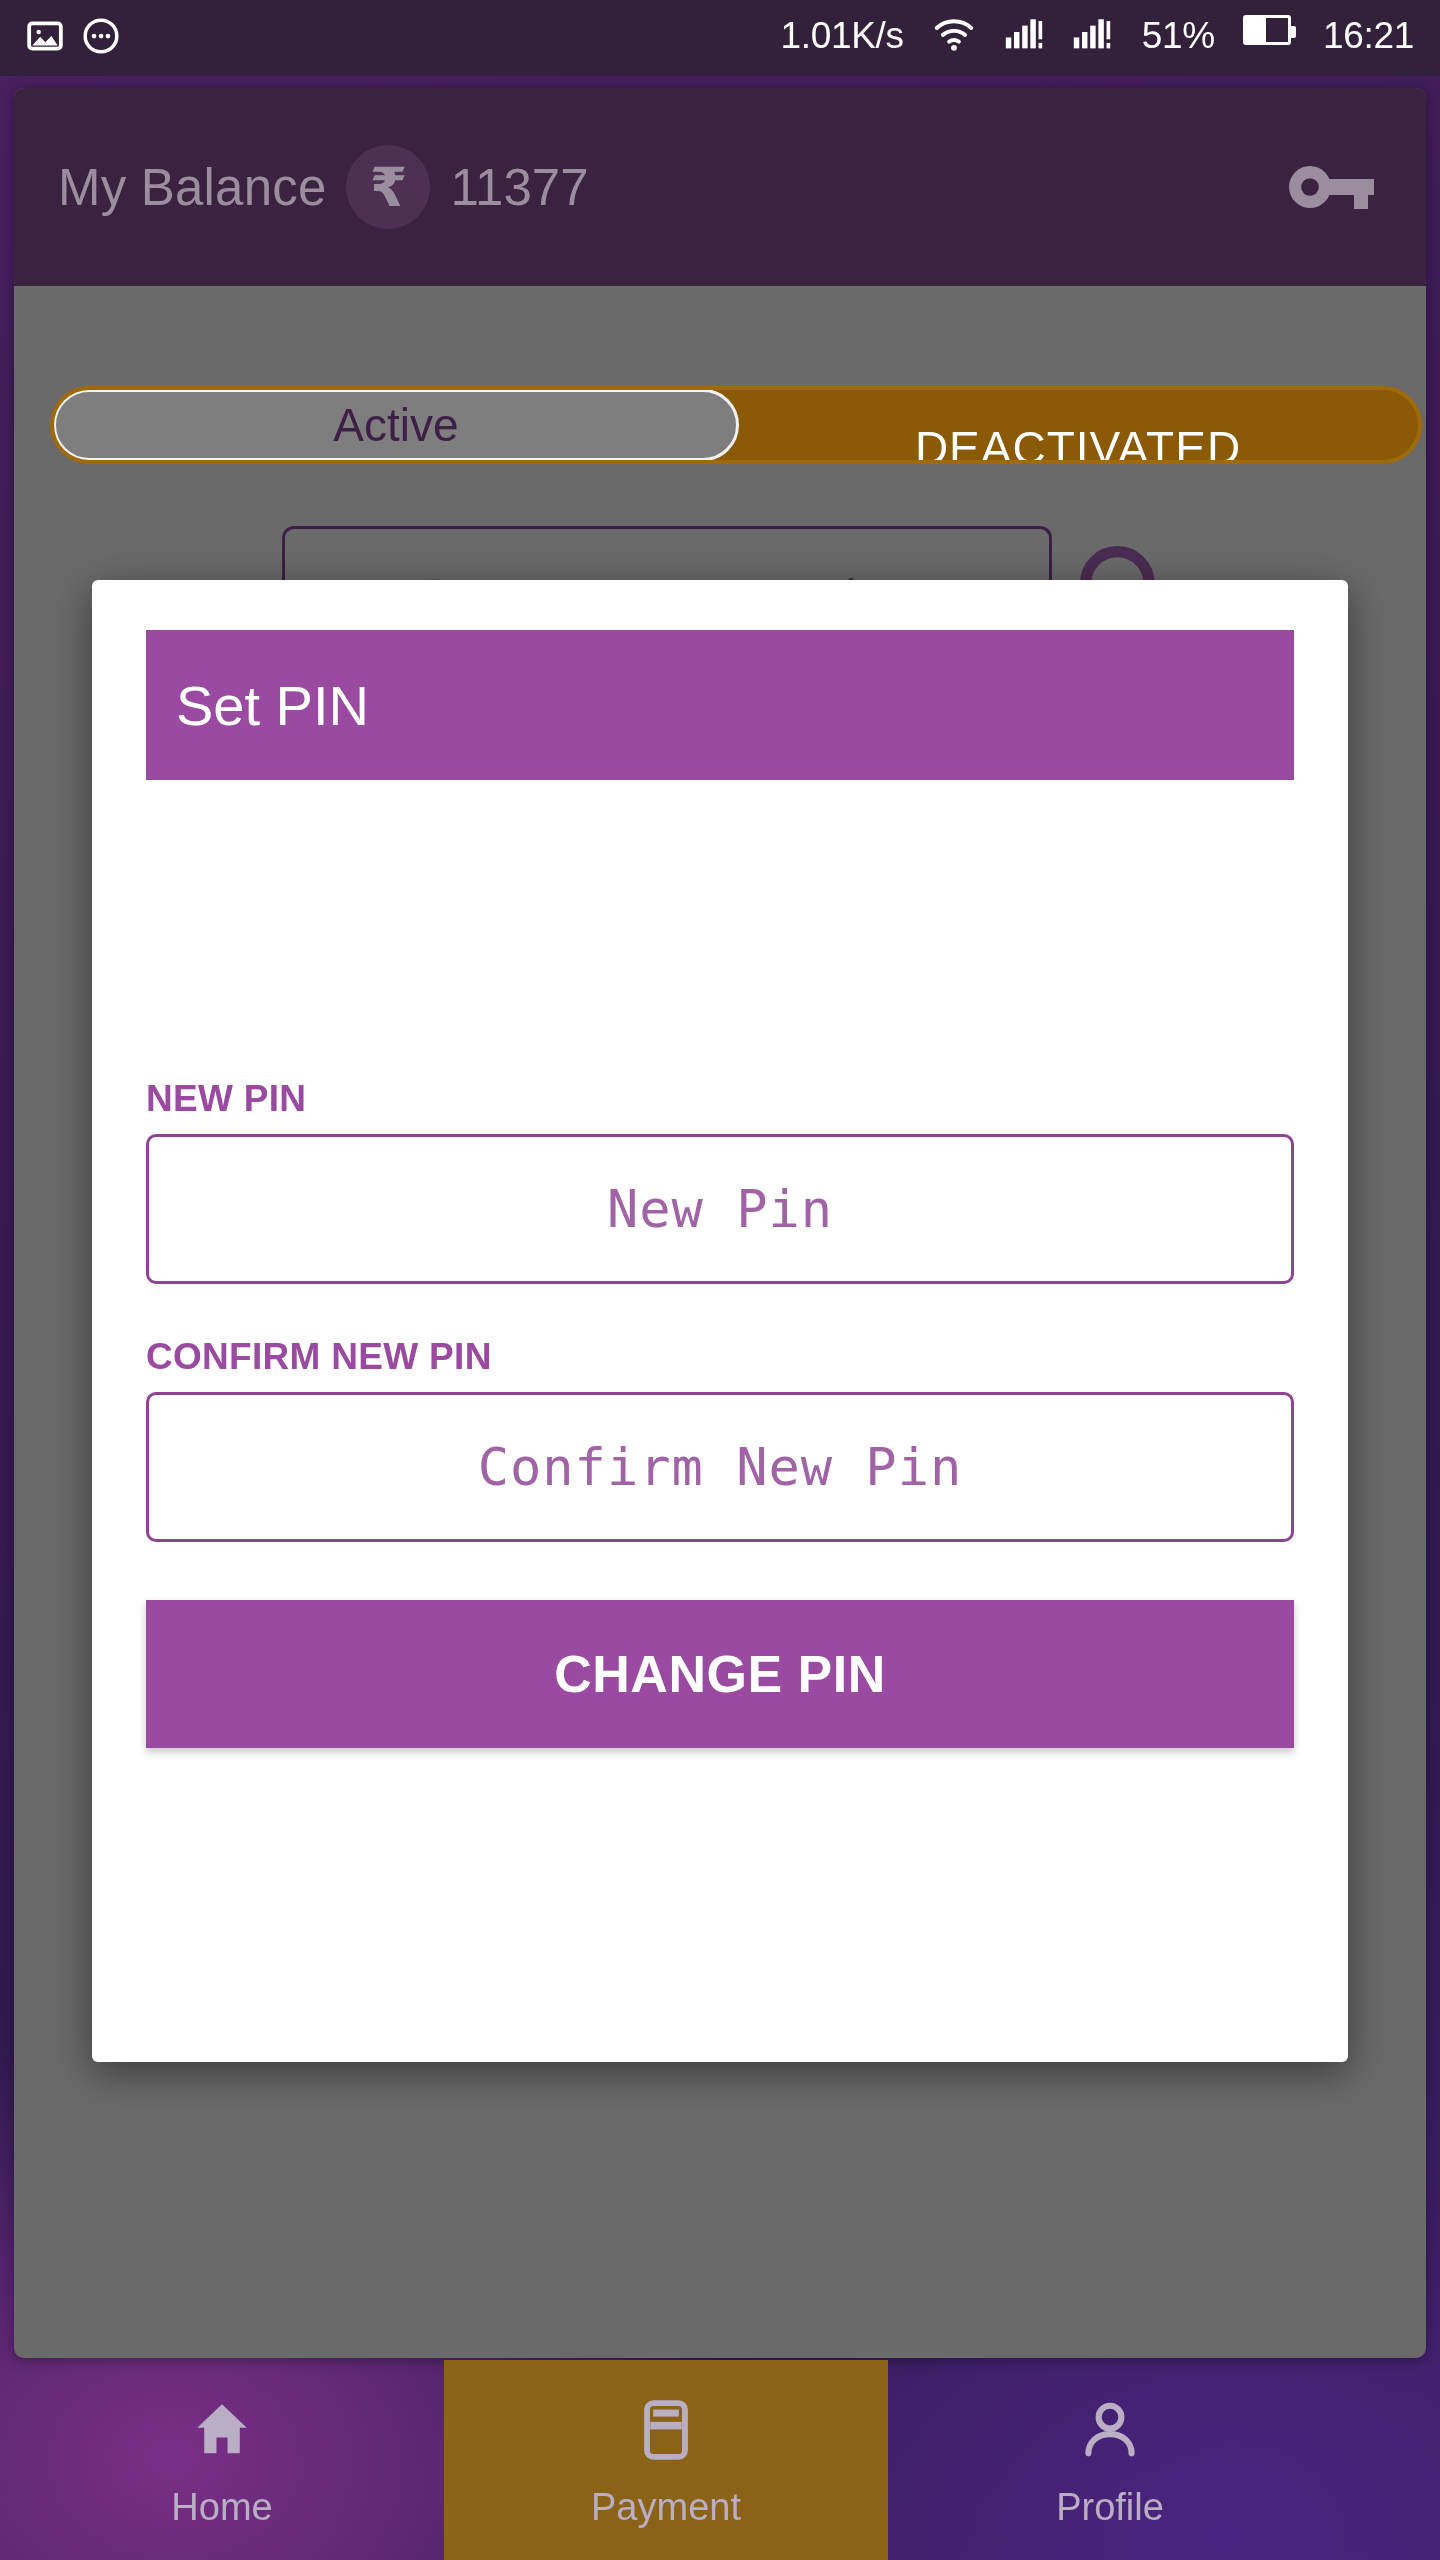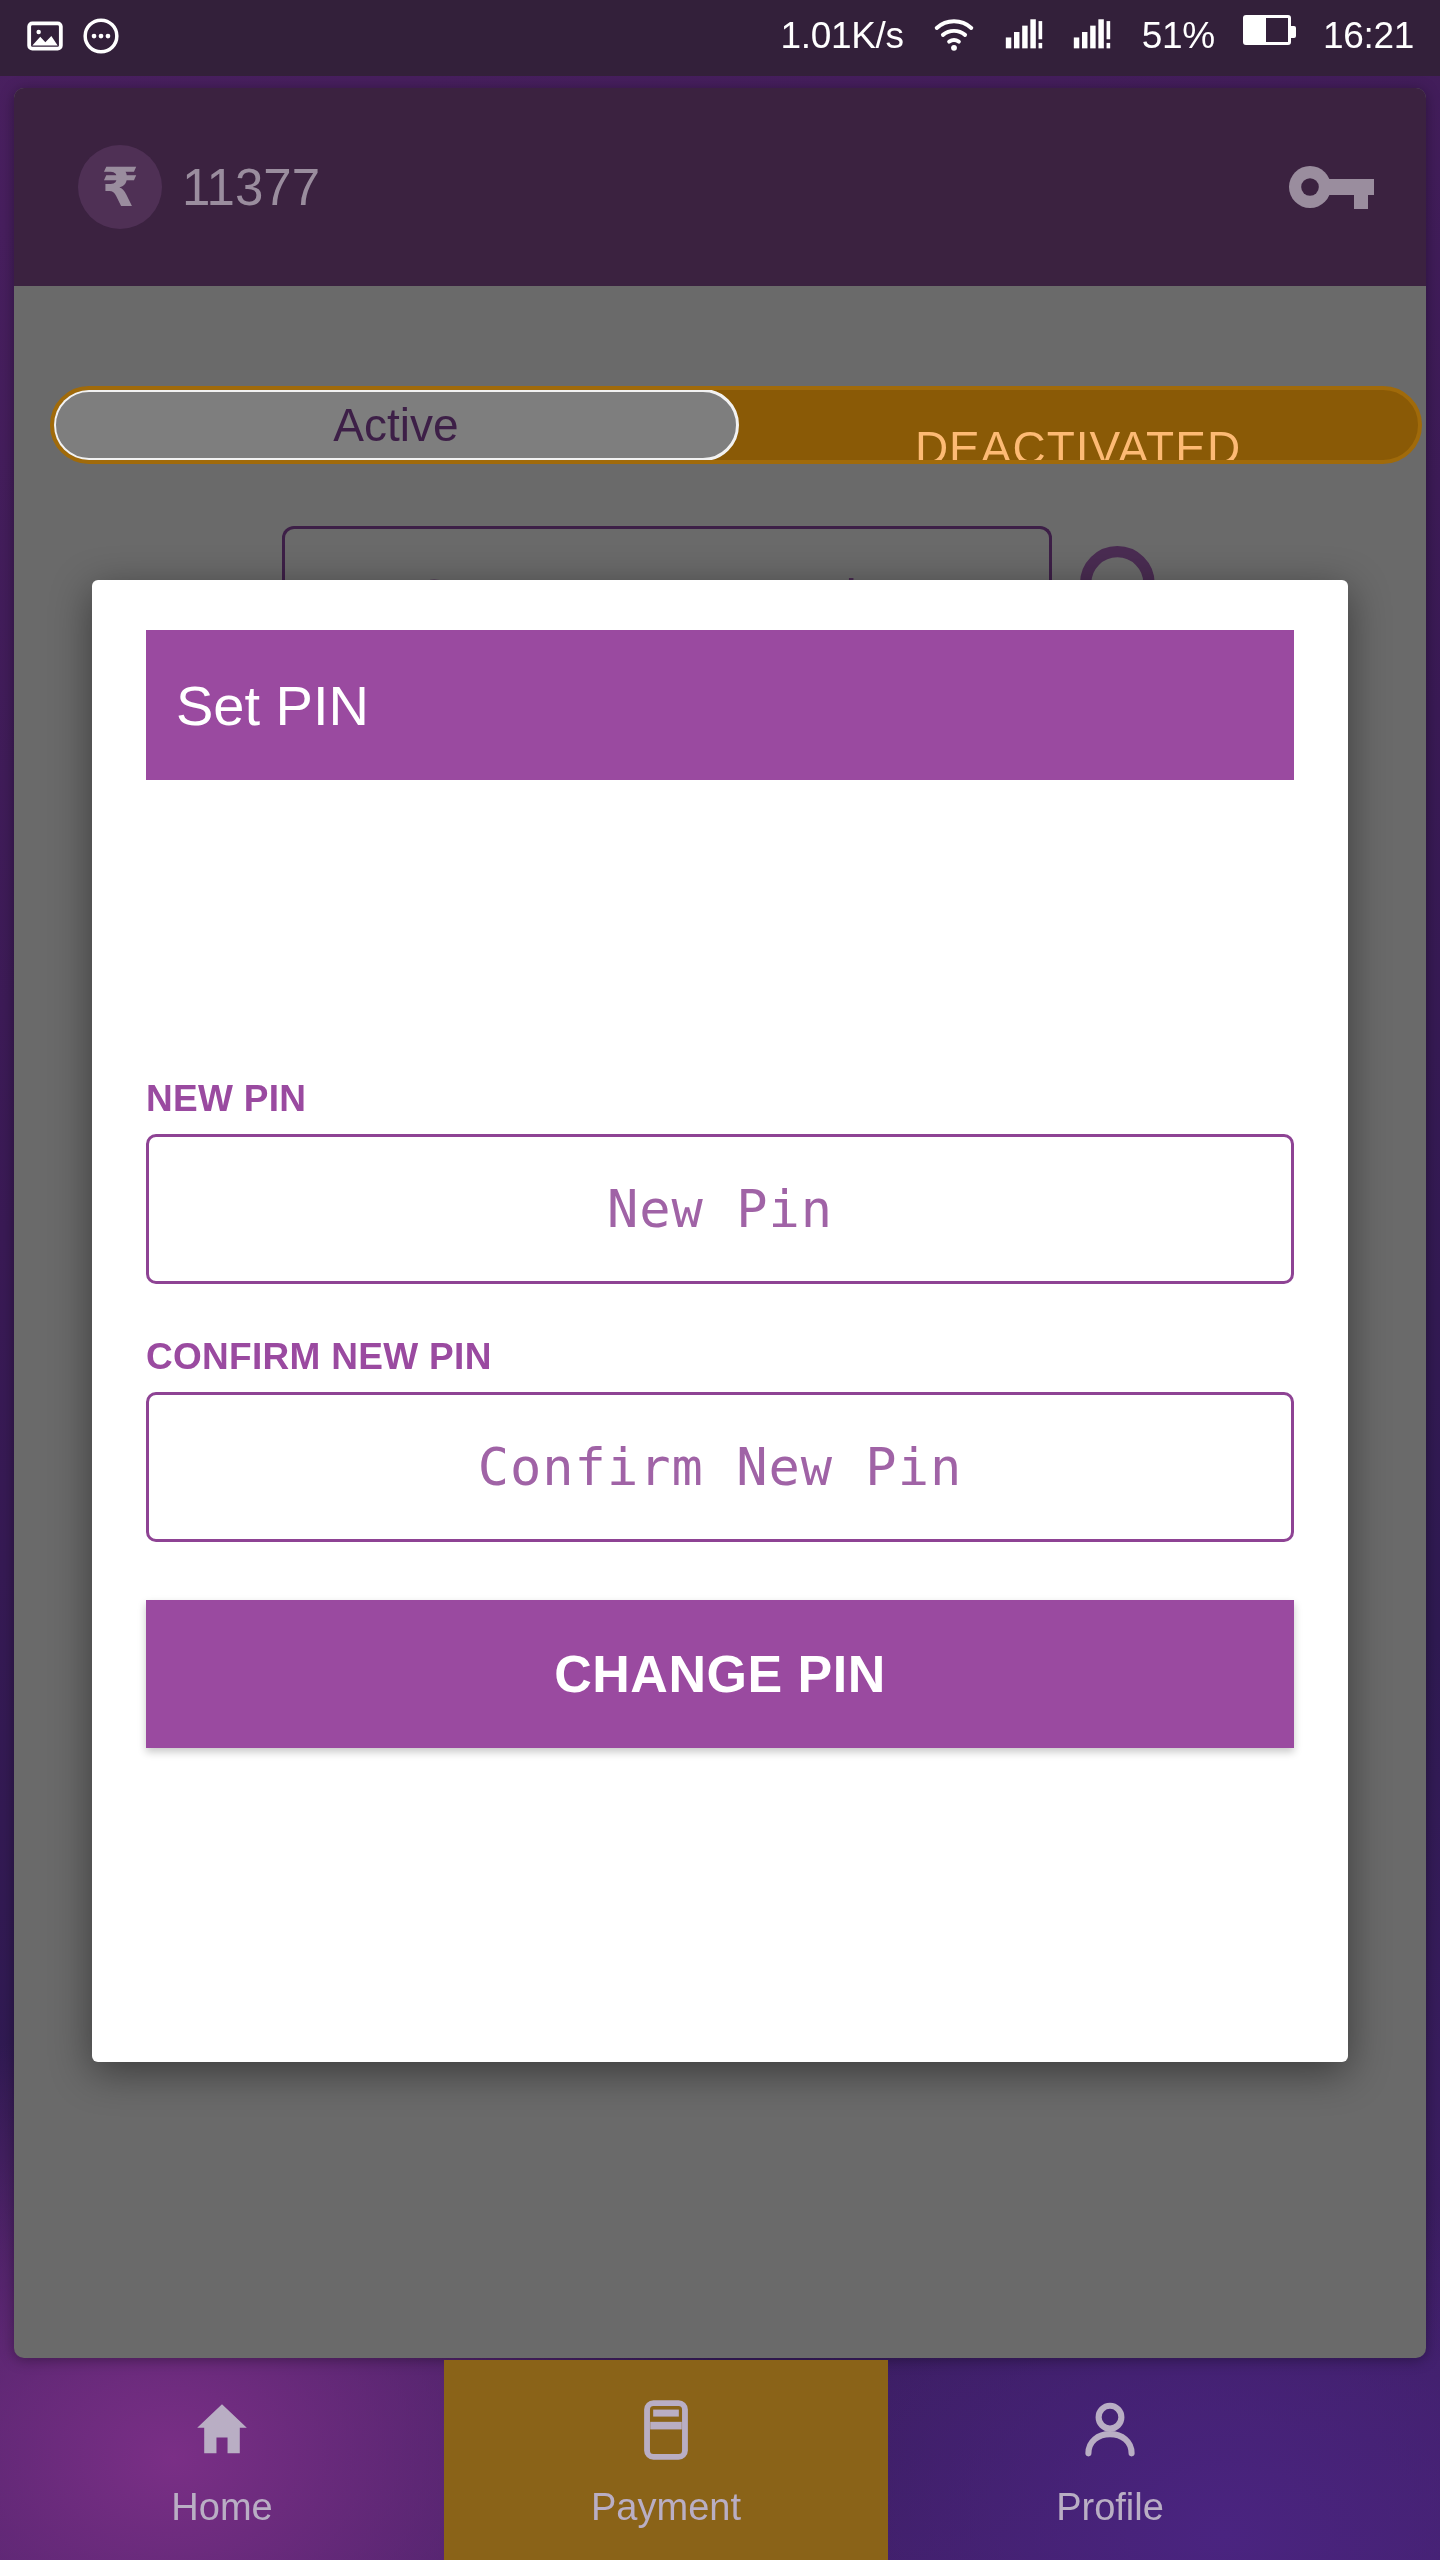--- a/index.html
+++ b/index.html
@@ -143,21 +143,21 @@
     font-size: 46px;
   }
   .tab.active {
     background: #7e7e7e;
     border: 3px solid #f2f2f2;
     border-radius: 55px;
     color: #3d1f47;
     margin: -1px;
   }
   .tab.inactive {
-    color: #fdba74;
+    color: #ffffff;
     letter-spacing: 1px;
     margin-top: 46px;
   }
 
   
   .searchrow {
     position: absolute;
     left: 268px; top: 438px;
     width: 900px; height: 140px;
     display: flex;
@@ -337,20 +337,21 @@
       </span>
 
       <span class="clock">16:21</span>
     </div>
   </div>
 
   <div class="screen">
     <div class="appcard">
 
       <div class="apphead">
+        <span class="balance-label">My Balance</span>
         <span class="rupee-badge">₹</span>
         <span class="balance-value">11377</span>
         <span class="key-btn">
           <svg width="92" height="58" viewBox="0 0 46 29">
             <circle cx="11" cy="14.5" r="10.5" fill="#9a8d9e"></circle>
             <circle cx="11" cy="14.5" r="4.4" fill="#3b2240"></circle>
             <rect x="19" y="10.5" width="24" height="8" fill="#9a8d9e"></rect>
             <rect x="33" y="10.5" width="7" height="15" fill="#9a8d9e"></rect>
           </svg>
         </span>

